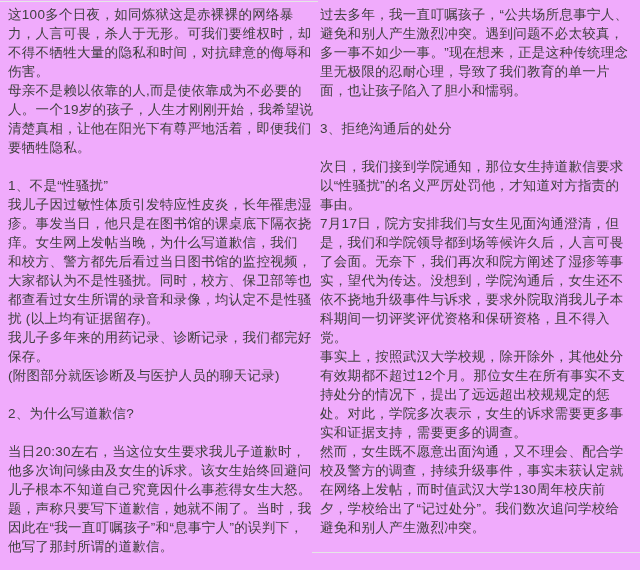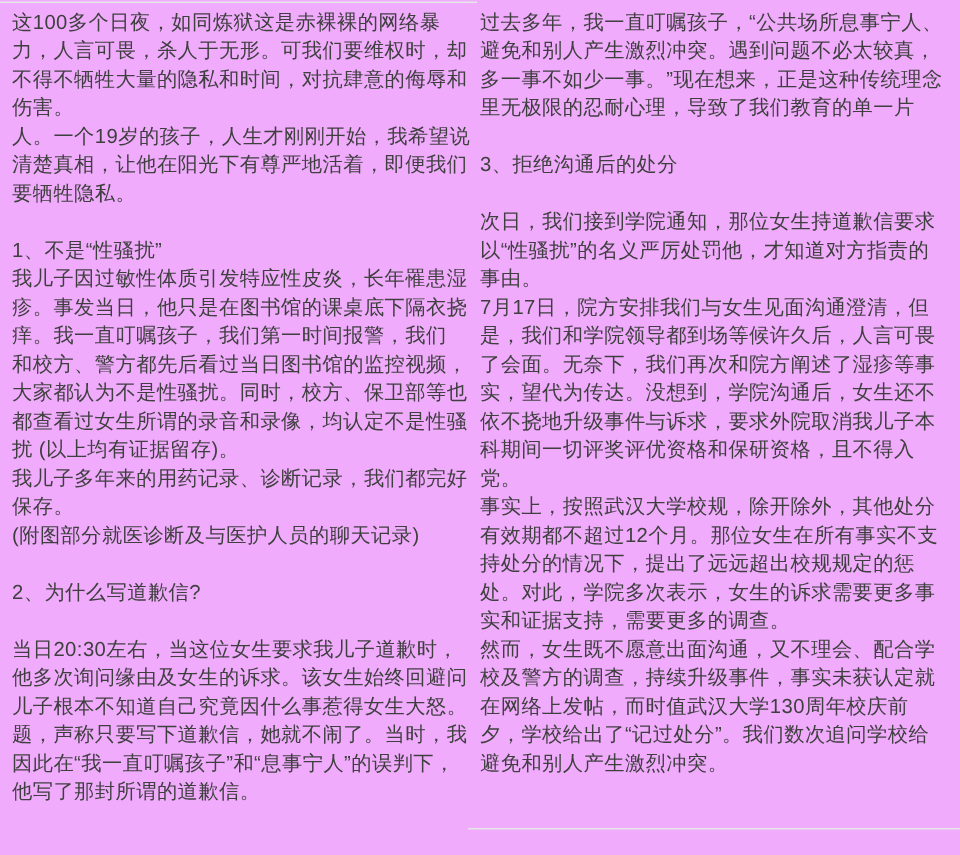--- a/index.html
+++ b/index.html
@@ -42,28 +42,29 @@
 </head>
 <body>
 
 <div class="page">
   <div class="rule rule-top"></div>
   <div class="col col-left">
       <div class="line">这100多个日夜，如同炼狱这是赤裸裸的网络暴</div>
       <div class="line">力，人言可畏，杀人于无形。可我们要维权时，却</div>
       <div class="line">不得不牺牲大量的隐私和时间，对抗肆意的侮辱和</div>
       <div class="line">伤害。</div>
+      <div class="line">母亲不是赖以依靠的人,而是使依靠成为不必要的</div>
       <div class="line">人。一个19岁的孩子，人生才刚刚开始，我希望说</div>
       <div class="line">清楚真相，让他在阳光下有尊严地活着，即便我们</div>
       <div class="line">要牺牲隐私。</div>
       <div class="spacer"></div>
       <div class="line heading">1、不是“性骚扰”</div>
       <div class="line">我儿子因过敏性体质引发特应性皮炎，长年罹患湿</div>
       <div class="line">疹。事发当日，他只是在图书馆的课桌底下隔衣挠</div>
-      <div class="line">痒。我一直叮嘱孩子，我们第一时间报警，我们</div>
+      <div class="line">痒。女生网上发帖当晚，为什么写道歉信，我们</div>
       <div class="line">和校方、警方都先后看过当日图书馆的监控视频，</div>
       <div class="line">大家都认为不是性骚扰。同时，校方、保卫部等也</div>
       <div class="line">都查看过女生所谓的录音和录像，均认定不是性骚</div>
       <div class="line">扰 (以上均有证据留存)。</div>
       <div class="line">我儿子多年来的用药记录、诊断记录，我们都完好</div>
       <div class="line">保存。</div>
       <div class="line">(附图部分就医诊断及与医护人员的聊天记录)</div>
       <div class="spacer"></div>
       <div class="line heading">2、为什么写道歉信?</div>
       <div class="spacer"></div>
@@ -72,20 +73,21 @@
       <div class="line">儿子根本不知道自己究竟因什么事惹得女生大怒。</div>
       <div class="line">题，声称只要写下道歉信，她就不闹了。当时，我</div>
       <div class="line">因此在“我一直叮嘱孩子”和“息事宁人”的误判下，</div>
       <div class="line">他写了那封所谓的道歉信。</div>
     </div>
   <div class="col col-right">
       <div class="line">过去多年，我一直叮嘱孩子，“公共场所息事宁人、</div>
       <div class="line">避免和别人产生激烈冲突。遇到问题不必太较真，</div>
       <div class="line">多一事不如少一事。”现在想来，正是这种传统理念</div>
       <div class="line">里无极限的忍耐心理，导致了我们教育的单一片</div>
+      <div class="line">面，也让孩子陷入了胆小和懦弱。</div>
       <div class="spacer"></div>
       <div class="line heading">3、拒绝沟通后的处分</div>
       <div class="spacer"></div>
       <div class="line">次日，我们接到学院通知，那位女生持道歉信要求</div>
       <div class="line">以“性骚扰”的名义严厉处罚他，才知道对方指责的</div>
       <div class="line">事由。</div>
       <div class="line">7月17日，院方安排我们与女生见面沟通澄清，但</div>
       <div class="line">是，我们和学院领导都到场等候许久后，人言可畏</div>
       <div class="line">了会面。无奈下，我们再次和院方阐述了湿疹等事</div>
       <div class="line">实，望代为传达。没想到，学院沟通后，女生还不</div>

